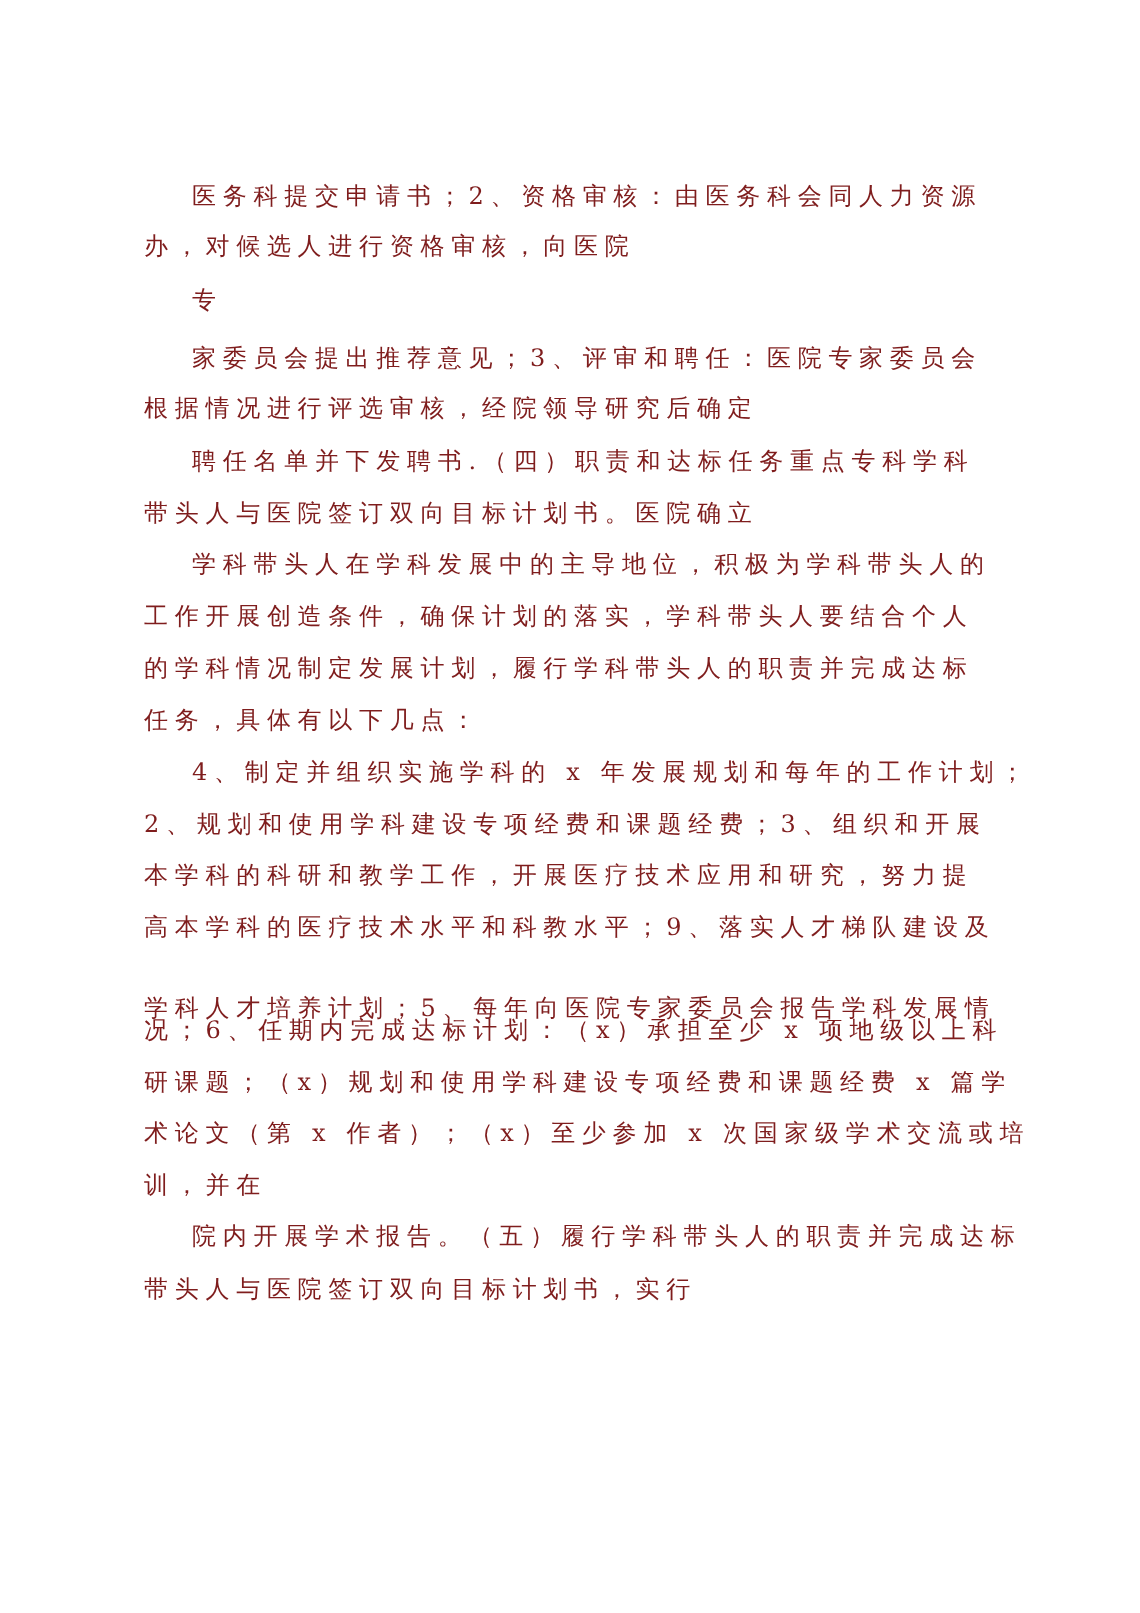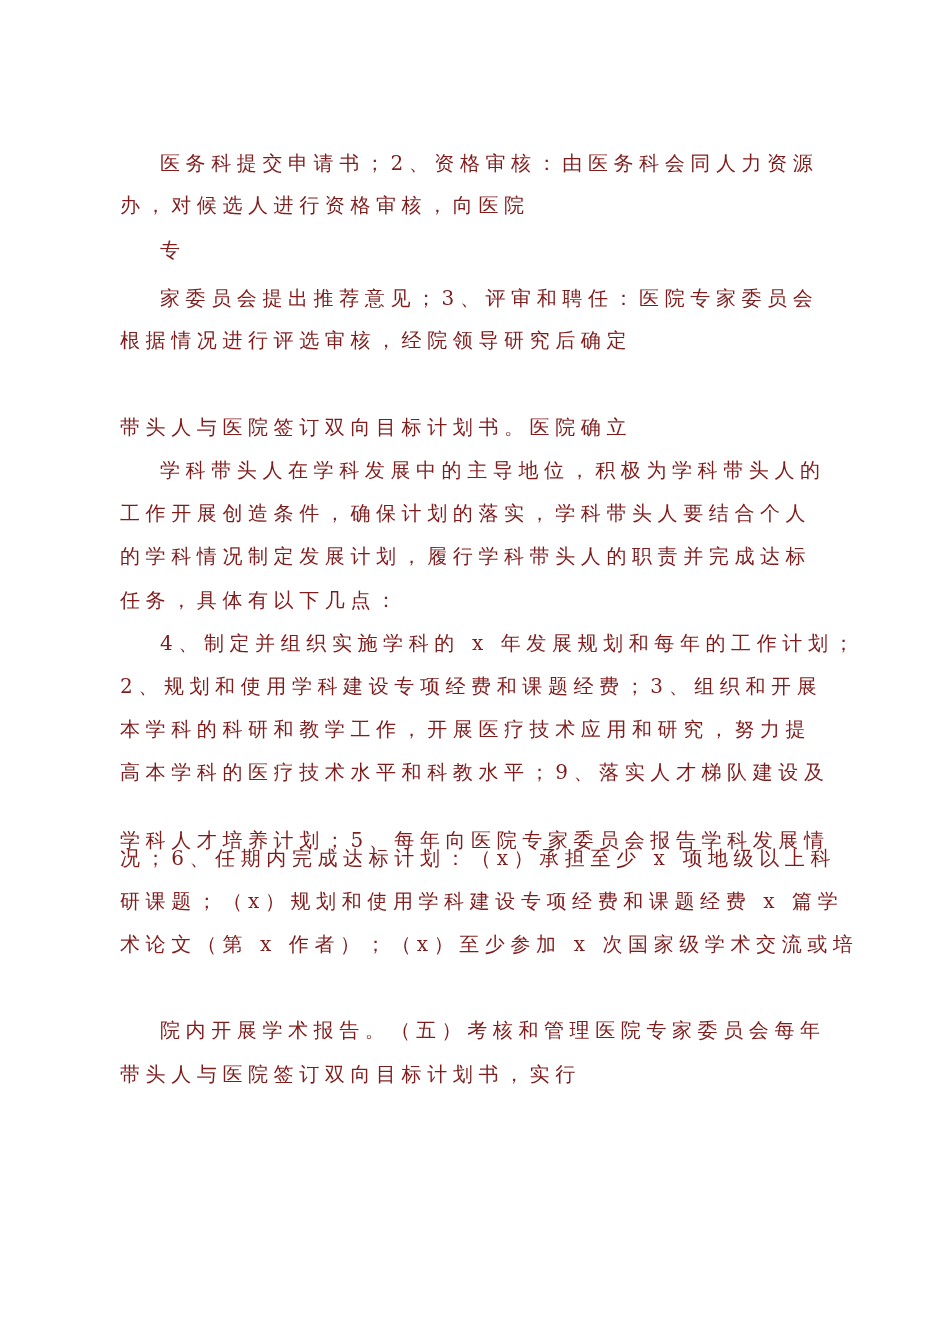--- a/index.html
+++ b/index.html
@@ -39,28 +39,30 @@
   </style>
 </head>
 <body>
 
 <div class="page">
   <div class="line indent" style="top:147px">医务科提交申请书；2、资格审核：由医务科会同人力资源</div>
   <div class="line" style="top:189px">办，对候选人进行资格审核，向医院</div>
   <div class="line indent" style="top:234px">专</div>
   <div class="line indent" style="top:282px">家委员会提出推荐意见；3、评审和聘任：医院专家委员会</div>
   <div class="line" style="top:324px">根据情况进行评选审核，经院领导研究后确定</div>
+  <div class="line indent" style="top:368px">聘任名单并下发聘书.（四）职责和达标任务重点专科学科</div>
   <div class="line" style="top:411px">带头人与医院签订双向目标计划书。医院确立</div>
   <div class="line indent" style="top:454px">学科带头人在学科发展中的主导地位，积极为学科带头人的</div>
   <div class="line" style="top:497px">工作开展创造条件，确保计划的落实，学科带头人要结合个人</div>
   <div class="line" style="top:540px">的学科情况制定发展计划，履行学科带头人的职责并完成达标</div>
   <div class="line" style="top:584px">任务，具体有以下几点：</div>
   <div class="line indent" style="top:627px">4、制定并组织实施学科的 x 年发展规划和每年的工作计划；</div>
   <div class="line" style="top:670px">2、规划和使用学科建设专项经费和课题经费；3、组织和开展</div>
   <div class="line" style="top:713px">本学科的科研和教学工作，开展医疗技术应用和研究，努力提</div>
   <div class="line" style="top:756px">高本学科的医疗技术水平和科教水平；9、落实人才梯队建设及</div>
   <div class="line" style="top:824px">学科人才培养计划；5、每年向医院专家委员会报告学科发展情</div>
   <div class="line" style="top:842px">况；6、任期内完成达标计划：（x）承担至少 x 项地级以上科</div>
   <div class="line" style="top:885px">研课题；（x）规划和使用学科建设专项经费和课题经费 x 篇学</div>
   <div class="line" style="top:928px">术论文（第 x 作者）；（x）至少参加 x 次国家级学术交流或培</div>
-  <div class="line indent" style="top:1014px">院内开展学术报告。（五）考核和管理医院专家委员会每年</div>
+  <div class="line" style="top:971px">训，并在</div>
+  <div class="line indent" style="top:1014px">院内开展学术报告。（五）履行学科带头人的职责并完成达标</div>
   <div class="line" style="top:1058px">带头人与医院签订双向目标计划书，实行</div>
 </div>
 
 </body></html>

